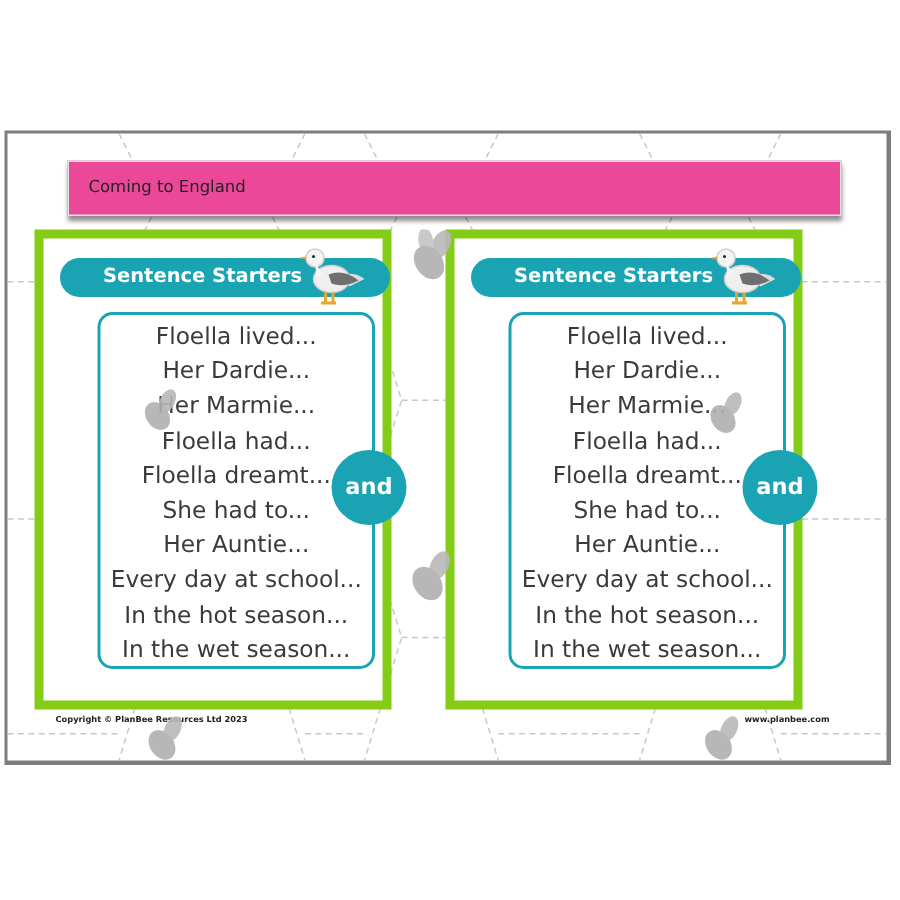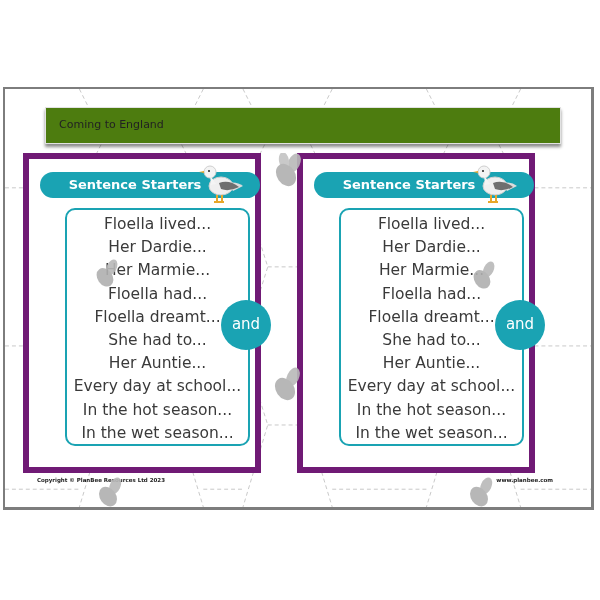--- a/index.html
+++ b/index.html
@@ -3,40 +3,40 @@
 <meta charset="utf-8">
 <style>
   html, body { margin:0; padding:0; }
   body { width:600px; height:600px; background:#ffffff; position:relative; overflow:hidden;
          font-family:"DejaVu Sans", sans-serif; }
   .page { position:absolute; left:3px; top:87px; width:591px; height:423px;
           border:2px solid #7d7d7d; border-right-width:3px; border-bottom-width:3px;
           background:#ffffff; box-sizing:border-box; overflow:hidden; }
   .grid { position:absolute; left:0; top:0; width:100%; height:100%; }
   .header-box { position:absolute; left:40px; top:18px; width:516px; height:37px;
-                background:#4d7c0f; box-shadow:0 3px 3px rgba(0,0,0,0.45);
+                background:#ec4899; box-shadow:0 3px 3px rgba(0,0,0,0.45);
                 border:1px solid #e2e2e2; box-sizing:border-box;text-align:right; }
   .header-left { position:absolute; left:13px; top:10px; font-size:11px; color:#222; }
   .header-right { position:absolute; right:14px; top:10px; font-size:11px; color:#222; }
-  .card { position:absolute; top:64px; width:238px; height:320px; background:#701a75;
+  .card { position:absolute; top:64px; width:238px; height:320px; background:#84cc16;
           box-sizing:border-box; padding:22px; }
   .card-inner { position:absolute; left:6px; top:6px; right:6px; bottom:6px; background:#fff; }
   .pill { position:absolute; left:11px; top:13px; width:220px; height:26px; background:#1aa3b3;
           border-radius:13px; }
   .pill-title { position:absolute; left:0; width:190px; top:5px; text-align:center;
                 color:#fff; font-size:13px; font-weight:bold; }
   .gull { position:absolute; right:12px; top:2px; width:46px; height:44px; }
   .list-box { position:absolute; left:36px; top:49px; width:185px; height:238px;
               border:2px solid #1aa3b3; border-radius:10px; background:#fff; box-sizing:border-box; }
   .list-item { display:block; text-align:center; font-size:15.5px; color:#3a3a3a;
                line-height:23.2px; }
   .list-wrap { position:absolute; left:0; right:0; top:3px; }
   .and-circle { position:absolute; left:192px; top:141px; width:50px; height:50px;
                 border-radius:50%; background:#1aa3b3; color:#fff; font-size:15px;
-                font-weight:normal; text-align:center; line-height:48px; }
+                font-weight:bold; text-align:center; line-height:48px; }
   .footer-left { position:absolute; left:32px; top:388px; font-size:5.5px; color:#222; font-weight:bold; }
   .footer-right { position:absolute; right:38px; top:388px; font-size:5.5px; color:#222; font-weight:bold; }
   .bee { position:absolute; width:36px; height:36px; opacity:0.9; }
 </style>
 </head>
 <body>
 
 <div class="page">
   <svg class="grid" viewBox="0 0 591 423" preserveAspectRatio="none">
     <g stroke="#c8c8c8" stroke-width="1" stroke-dasharray="4,3" fill="none">

